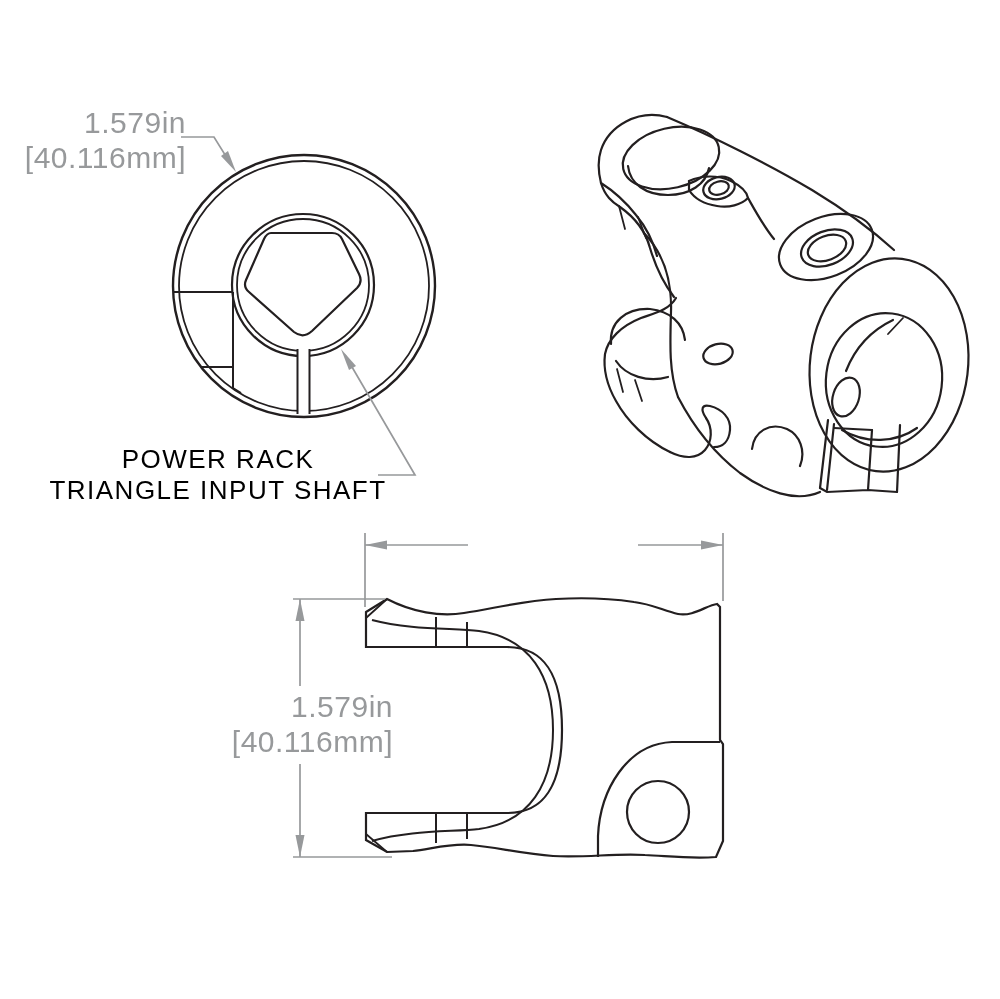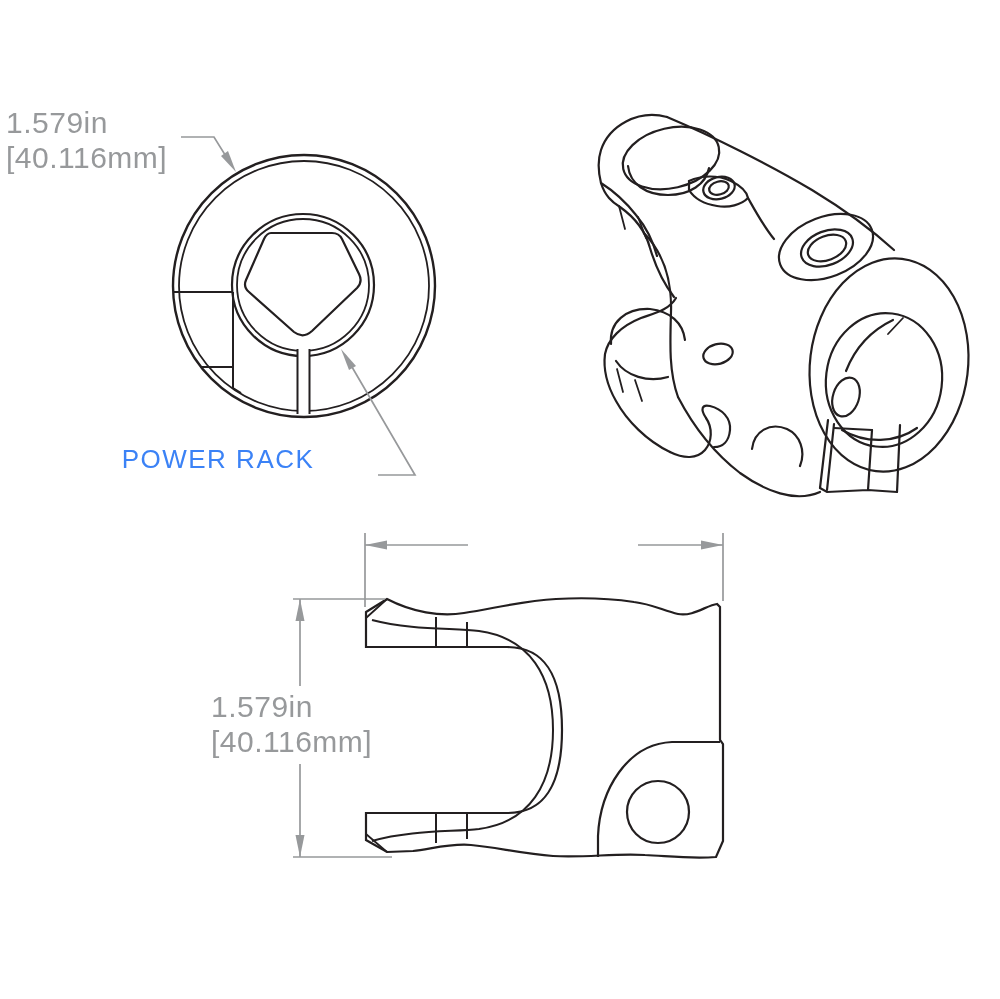--- a/index.html
+++ b/index.html
@@ -8,31 +8,31 @@
     width: 1000px;
     height: 999px;
     background: #ffffff;
     font-family: "Liberation Sans", "DejaVu Sans", sans-serif;
     overflow: hidden;
   }
   #lineart { position: absolute; left: 0; top: 0; }
   .dim-text {
     position: absolute;
     color: #97999b;
-    text-align: left;
+    text-align: right;
     font-weight: 400;
     letter-spacing: 0.5px;
     line-height: 35px;
     font-size: 30px;
     user-select: none;
   }
   .dim-text .ln { display: block; }
   .callout-text {
     position: absolute;
-    color: #3b82f6;
+    color: #000000;
     text-align: center;
     font-weight: 400;
     letter-spacing: 1.5px;
     line-height: 31px;
     font-size: 26px;
     user-select: none;
   }
   .callout-text .ln { display: block; }
 </style>
 </head>
@@ -141,20 +141,21 @@
     </g>
   </svg>
 
   <div class="dim-text" style="left: 6px; top: 105px; width: 180px;">
     <span class="ln">1.579in</span>
     <span class="ln">[40.116mm]</span>
   </div>
 
   <div class="callout-text" style="left: 48px; top: 444px; width: 340px;">
     <span class="ln">POWER RACK</span>
+    <span class="ln">TRIANGLE INPUT SHAFT</span>
   </div>
 
 
   <div class="dim-text" style="left: 211px; top: 689px; width: 182px;">
     <span class="ln">1.579in</span>
     <span class="ln">[40.116mm]</span>
   </div>
 
 </div>
 

